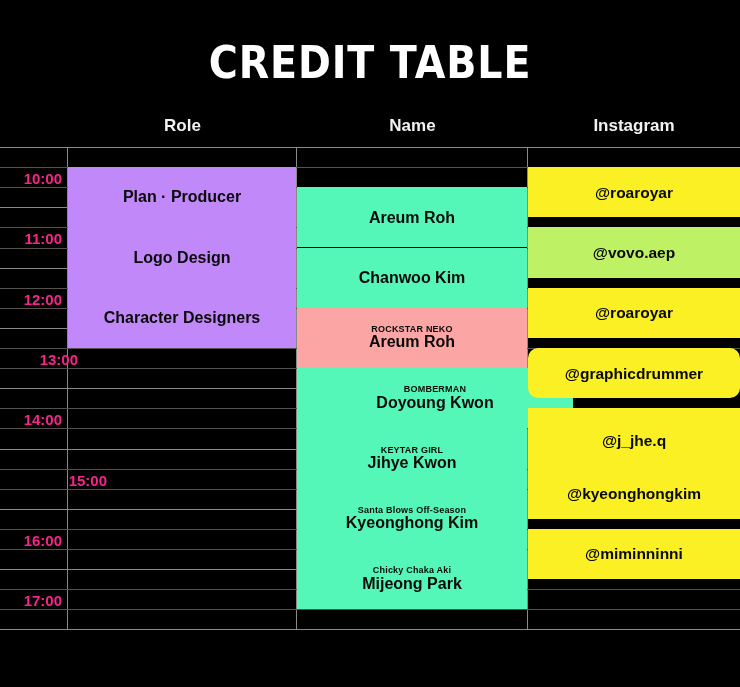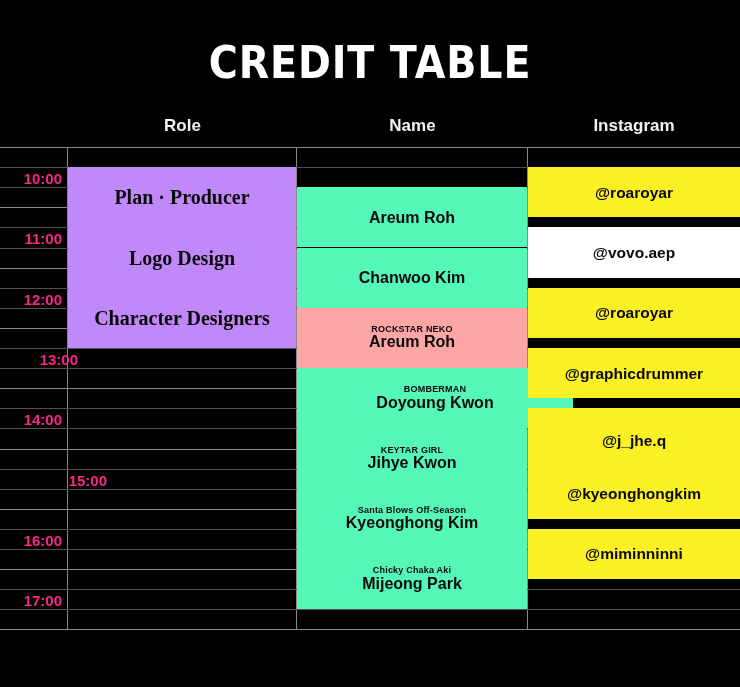--- a/index.html
+++ b/index.html
@@ -46,21 +46,21 @@
     overflow:hidden;
   }
   .evt .sub{
     font-size:9px;font-weight:bold;line-height:1.05;
     letter-spacing:.2px;
     margin-bottom:-1px;
   }
   .evt .main{
     font-size:16px;font-weight:bold;line-height:1.1;
   }
-  .evt.role .main{font-size:20px;font-family:Liberation Serif, serif;}
+  .evt.role .main{font-size:16px;}
   .evt.insta .main{font-size:15.5px;}
 
   
   .timelbl{
     position:absolute;
     width:62px;text-align:right;
     font-size:15px;font-weight:bold;
     color:#f7258a;
     line-height:1;
   }
@@ -146,27 +146,27 @@
       <div class="sub">Santa Blows Off-Season</div>
       <div class="main">Kyeonghong Kim</div>
     </div>
     <div class="evt name" style="left: 297px; width: 230px; top: 549px; height: 60.3px; background: rgb(85, 247, 184); text-align: right;">
       <div class="sub">Chicky Chaka Aki</div>
       <div class="main">Mijeong Park</div>
     </div>
     <div class="evt insta" style="left: 528px; width: 212px; top: 167.1px; height: 50.25px; background: rgb(250, 240, 35);">
       <div class="main">@roaroyar</div>
     </div>
-    <div class="evt insta" style="left: 528px; width: 212px; top: 227.4px; height: 50.25px; background: #ffffff;">
+    <div class="evt insta" style="left: 528px; width: 212px; top: 227.4px; height: 50.25px; background: #bef264;">
       <div class="main">@vovo.aep</div>
     </div>
     <div class="evt insta" style="left: 528px; width: 212px; top: 287.7px; height: 50.25px; background: rgb(250, 240, 35);">
       <div class="main">@roaroyar</div>
     </div>
-    <div class="evt insta" style="left: 528px; width: 212px; top: 348px; height: 50.25px; background: rgb(250, 240, 35);">
+    <div class="evt insta" style="left: 528px; width: 212px; top: 348px; height: 50.25px; background: rgb(250, 240, 35); border-radius: 10px;">
       <div class="main">@graphicdrummer</div>
     </div>
     <div class="evt insta" style="left: 528px; width: 212px; top: 408.3px; height: 64px; background: rgb(250, 240, 35);">
       <div class="main">@j_jhe.q</div>
     </div>
     <div class="evt insta" style="left: 528px; width: 212px; top: 468.6px; height: 50.25px; background: rgb(250, 240, 35);">
       <div class="main">@kyeonghongkim</div>
     </div>
     <div class="evt insta" style="left: 528px; width: 212px; top: 528.9px; height: 50.25px; background: rgb(250, 240, 35);">
       <div class="main">@miminninni</div>

